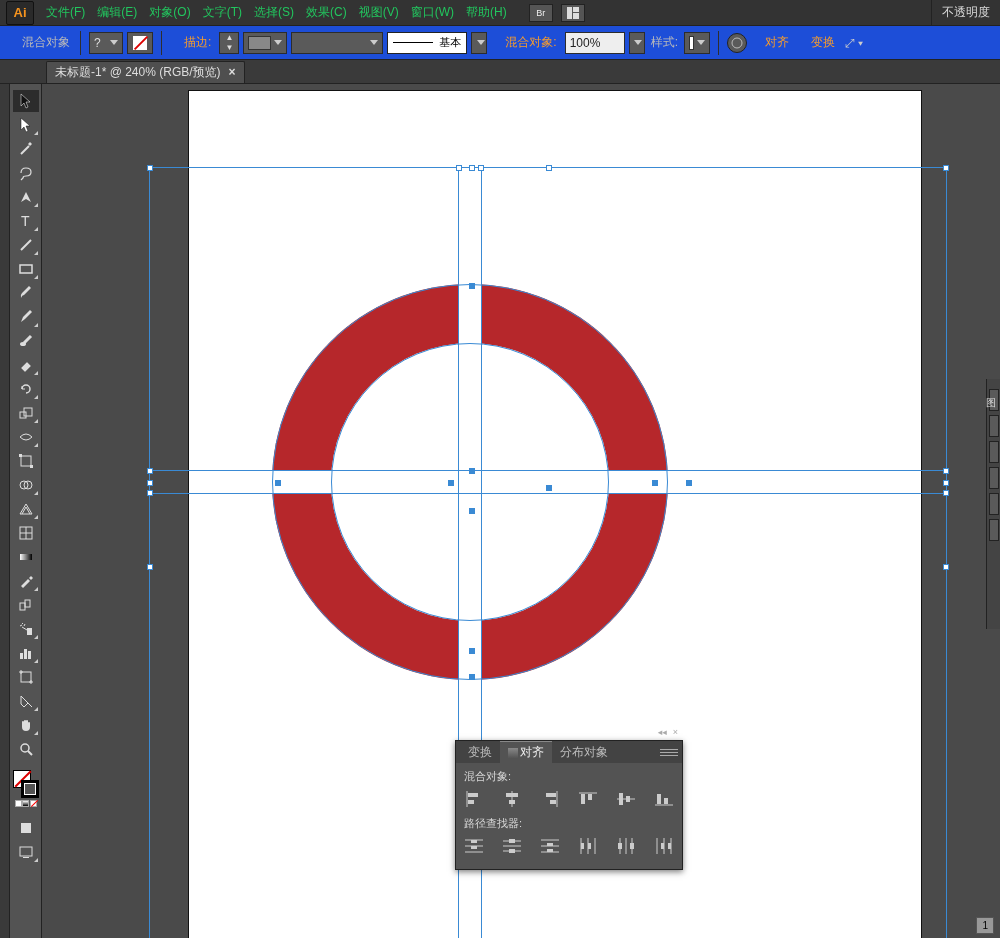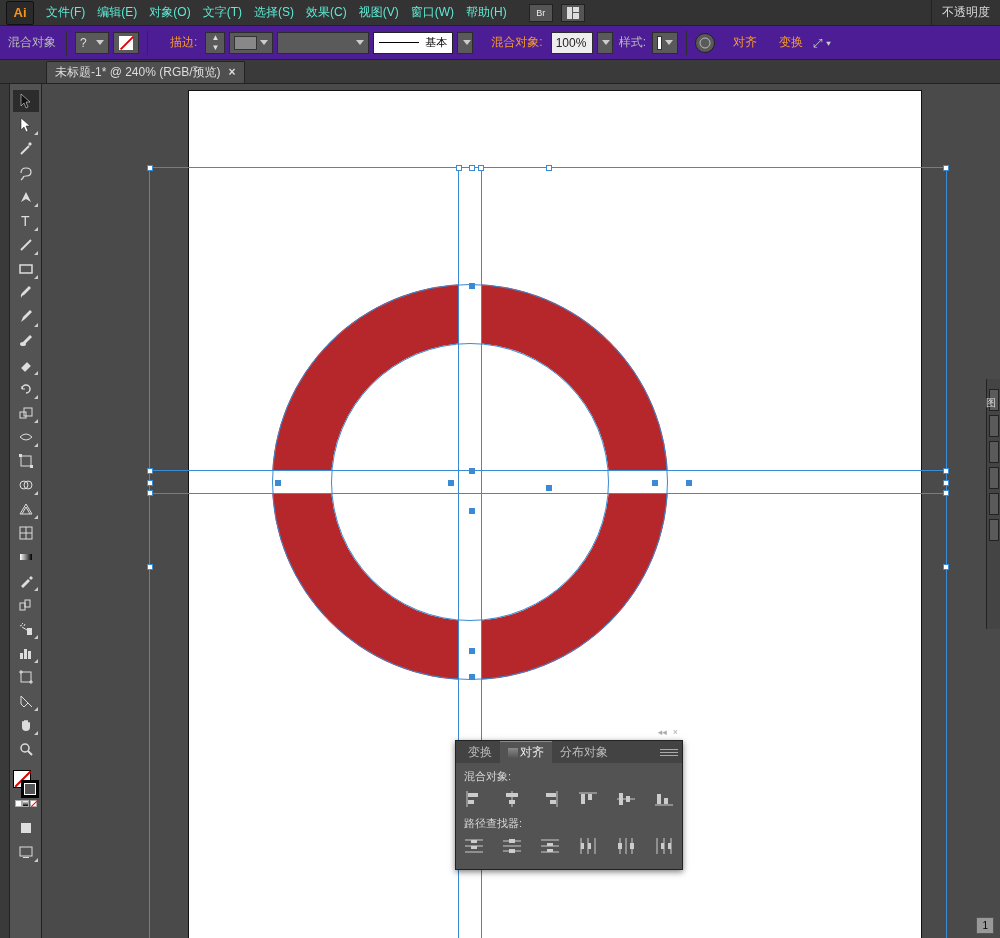--- a/index.html
+++ b/index.html
@@ -33,45 +33,45 @@
       font-weight: bold;
       font-size: 13px;
       display: flex;
       align-items: center;
       justify-content: center;
       border: 1px solid #111;
       border-radius: 2px;
     }
     .menu-item {
       padding: 0 6px;
-      color: #5eead4;
+      color: #22c55e;
       cursor: pointer;
       height: 100%;
       display: flex;
       align-items: center;
     }
     .menubar .spacer { flex: 1; }
     .menubar .right-box {
       width: 24px; height: 18px; margin: 0 4px; background: #555; border:1px solid #222; display:flex; align-items:center; justify-content:center;
     }
     .menubar .workspace {
       padding: 0 10px;
       color: #d9d9d9;
       height: 100%;
       display: flex;
       align-items: center;
       border-left: 1px solid #222;
     }
     .controlbar {
       height: 34px;
-      background: #4c1d95;
+      background: #1d4ed8;
       display: flex;
       align-items: center;
       border-bottom: 1px solid #222;
-      padding-left: 6px;
+      padding-left: 20px;
       gap: 4px;
     }
     .controlbar .label { color: #b9b9b9; font-size: 12px; padding: 0 2px; }
     .controlbar .olabel { color: #f79c2c; padding: 0 4px; margin-left: 10px; }
     .controlbar .sep { width: 1px; height: 24px; background: #2e2e2e; margin: 0 4px; }
     .chip {
       height: 22px; background: #5a5a5a; border: 1px solid #2c2c2c; display:flex; align-items:center; padding: 0 4px; color:#ddd;
     }
     .swatch-none { width:14px; height:14px; background:#fff; position:relative; display:inline-block; }
     .swatch-none::after { content:""; position:absolute; left:-1px; top:6px; width:18px; height:2px; background:#d00; transform:rotate(-45deg); }
@@ -216,21 +216,21 @@
       <span class="tri"></span>
     </div>
   <div class="stroke-basic">
       <span class="line"></span>
       <span>基本</span>
     </div>
   <div class="chip" style="width:16px;justify-content:center;">
       <span class="tri"></span>
     </div>
   <div class="olabel">混合对象:</div>
-  <div class="chip" style="width:42px;background:#eee;color:#222;">100%</div>
+  <div class="chip" style="width:60px;background:#eee;color:#222;">100%</div>
   <div class="chip" style="width:16px;justify-content:center;">
       <span class="tri"></span>
     </div>
   <div class="label">样式:</div>
   <div class="chip" style="width:26px;justify-content:center;">
       <span style="width:14px;height:14px;background:#fff;display:inline-block;border:1px solid #333"></span>
       <span class="tri"></span>
     </div>
   <div class="sep"></div>
   <div class="round-btn">

